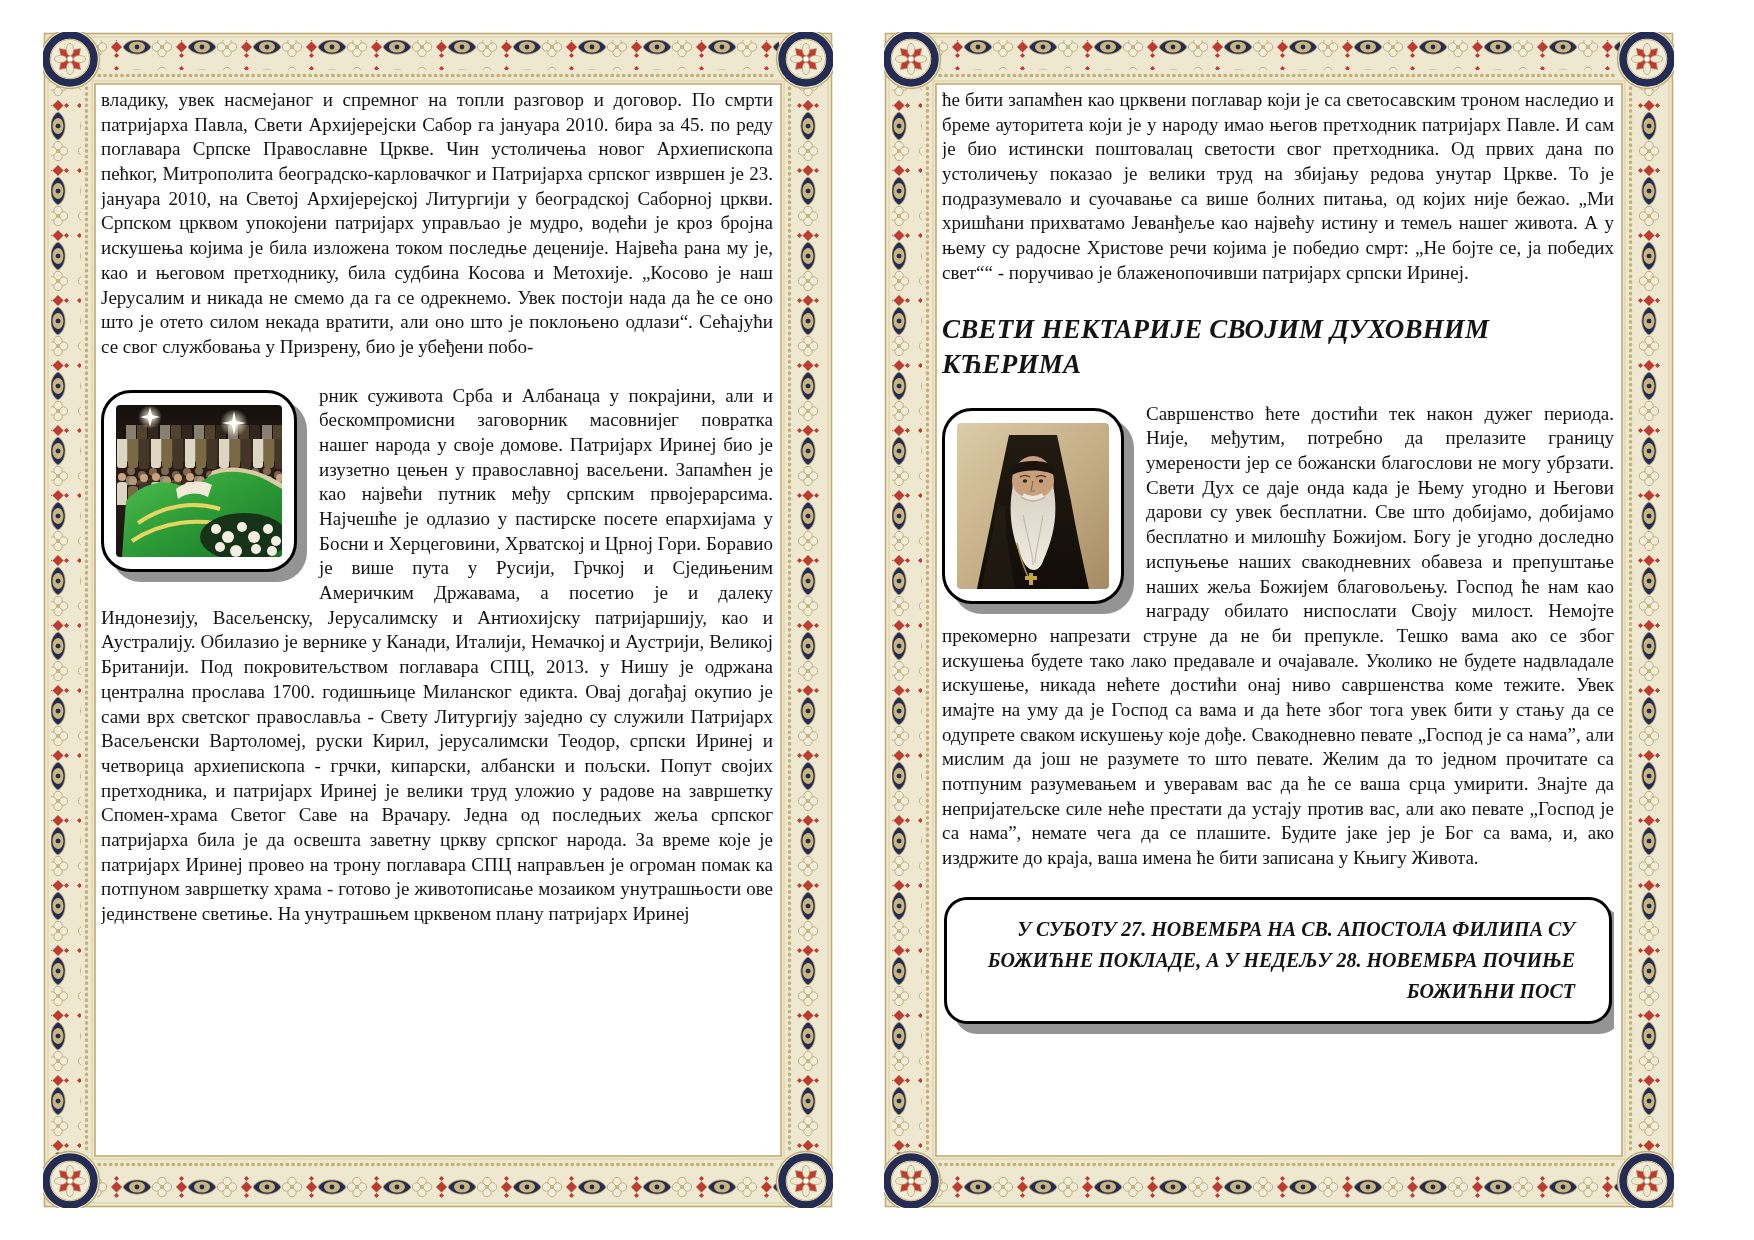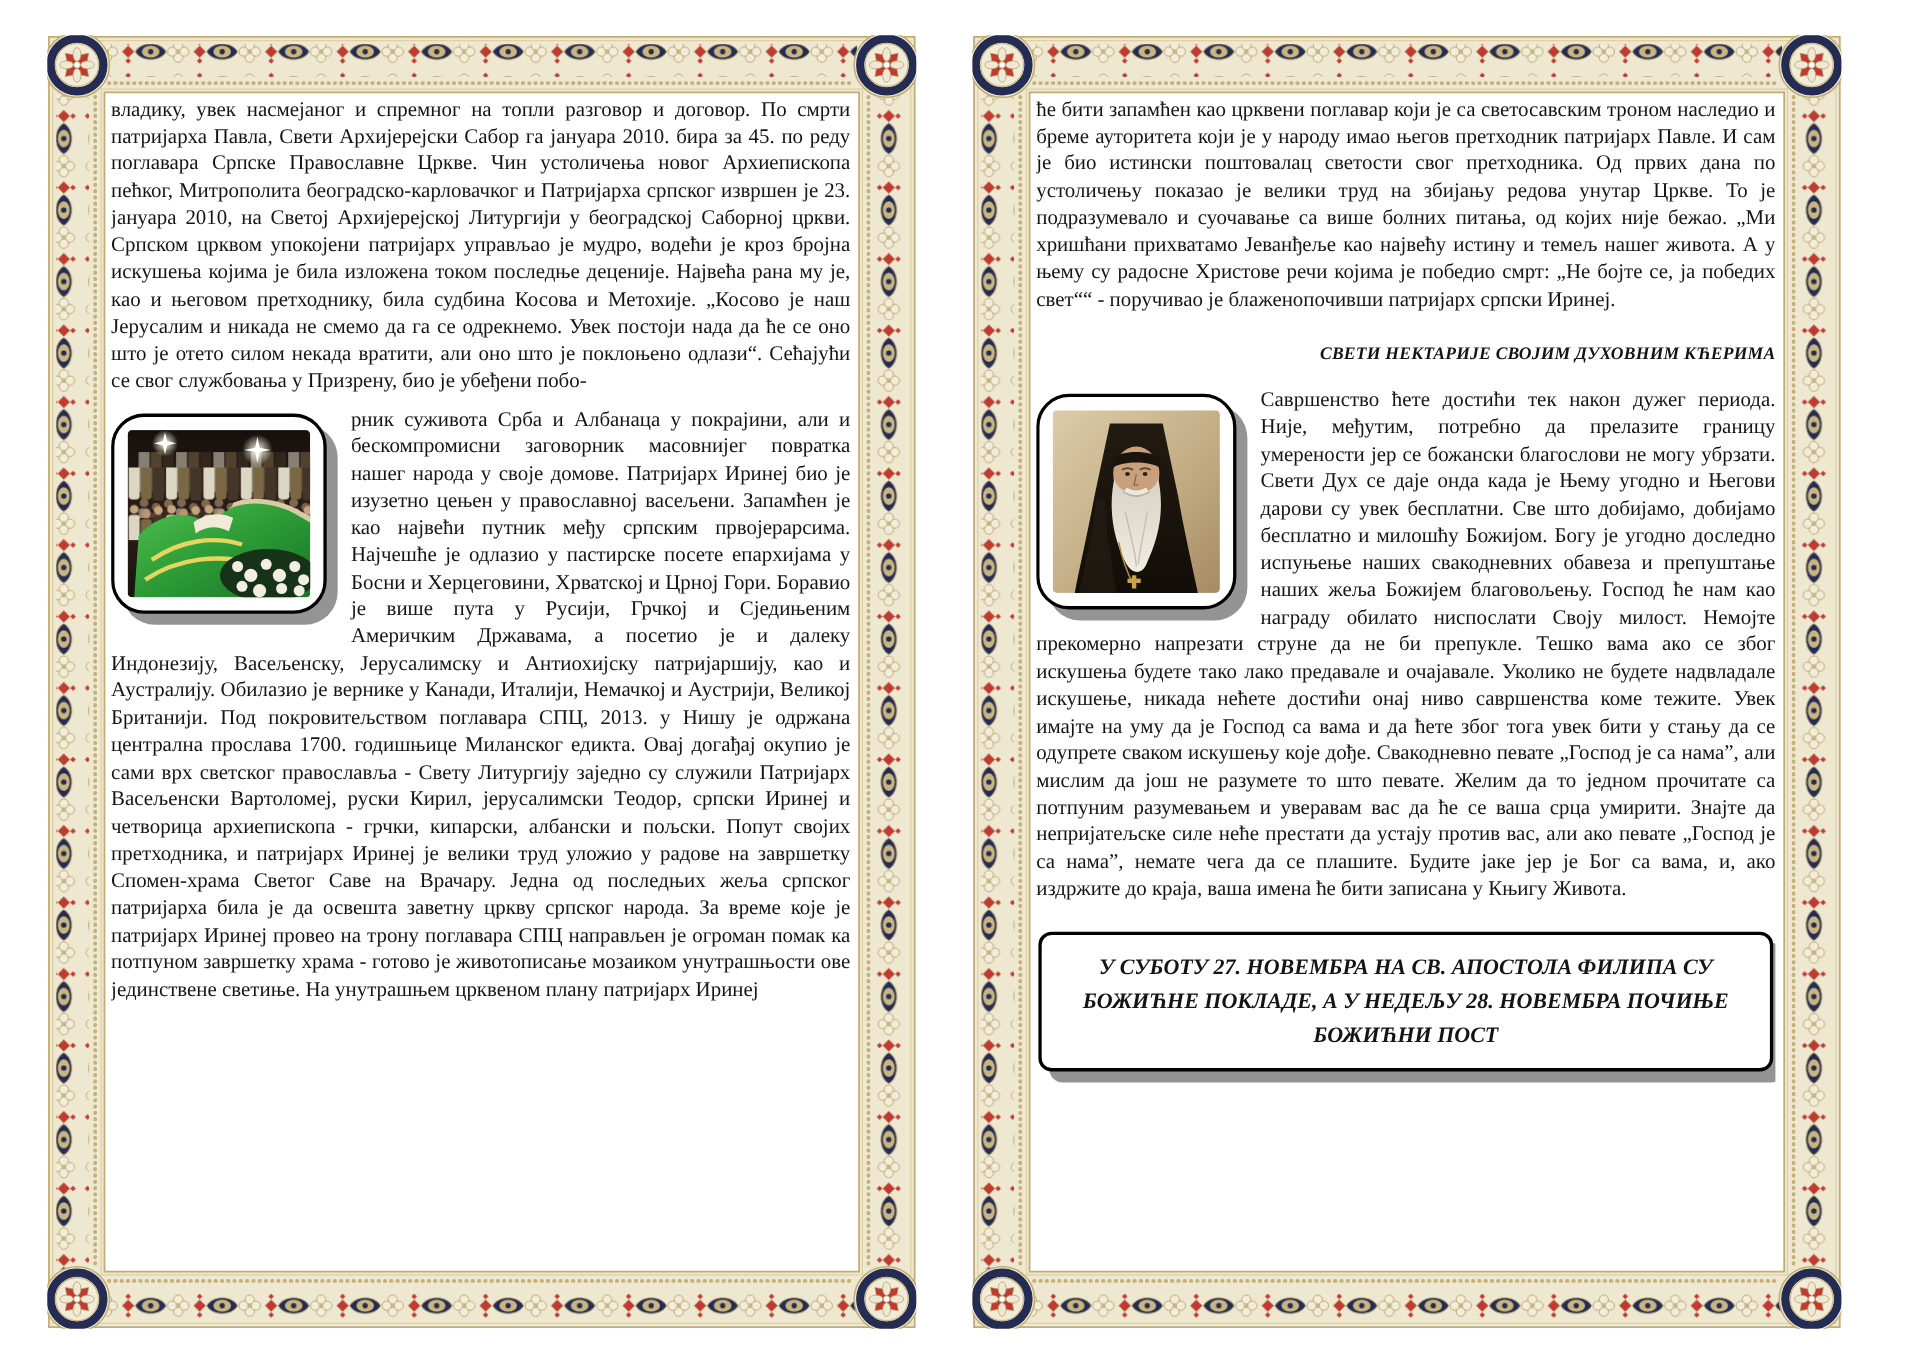--- a/index.html
+++ b/index.html
@@ -15,29 +15,29 @@
   .content{
     position:absolute;left:58px;right:60px;top:56px;bottom:58px;
     font-size:19px;line-height:1.3;text-align:justify;overflow:hidden;
   }
   .para{margin:0;}
   .photo-box{
     float:left;background:#ffffff;border:3px solid #000000;border-radius:30px;
     box-shadow:10px 10px 0 #949494;padding:12px;margin:6px 22px 10px 0;
   }
   .photo-box svg{display:block;border-radius:4px;}
-  .with-float{margin-top:10px;}
+  .with-float{margin-top:24px;}
   .section-heading{
-    text-align:right;font-weight:bold;font-style:italic;font-size:16px;
+    text-align:left;font-weight:bold;font-style:italic;font-size:27px;
     margin:26px 0 20px 0;letter-spacing:0.2px;
   }
   .announcement{
-    clear:both;margin:26px 2px 0 2px;border:3px solid #000000;border-radius:12px;
+    clear:both;margin:26px 2px 0 2px;border:3px solid #000000;border-radius:23px;
     box-shadow:10px 10px 0 #949494;background:#ffffff;
-    padding:14px 34px;text-align:center;font-weight:bold;font-style:italic;
+    padding:14px 34px;text-align:right;font-weight:bold;font-style:italic;
     font-size:20px;line-height:1.55;
   }
 </style>
 </head>
 <body>
 
 <div class="page" id="page-left">
   <div class="frame-holder">
   <svg width="790" height="1176" viewBox="0 0 790 1176">
     <defs>

